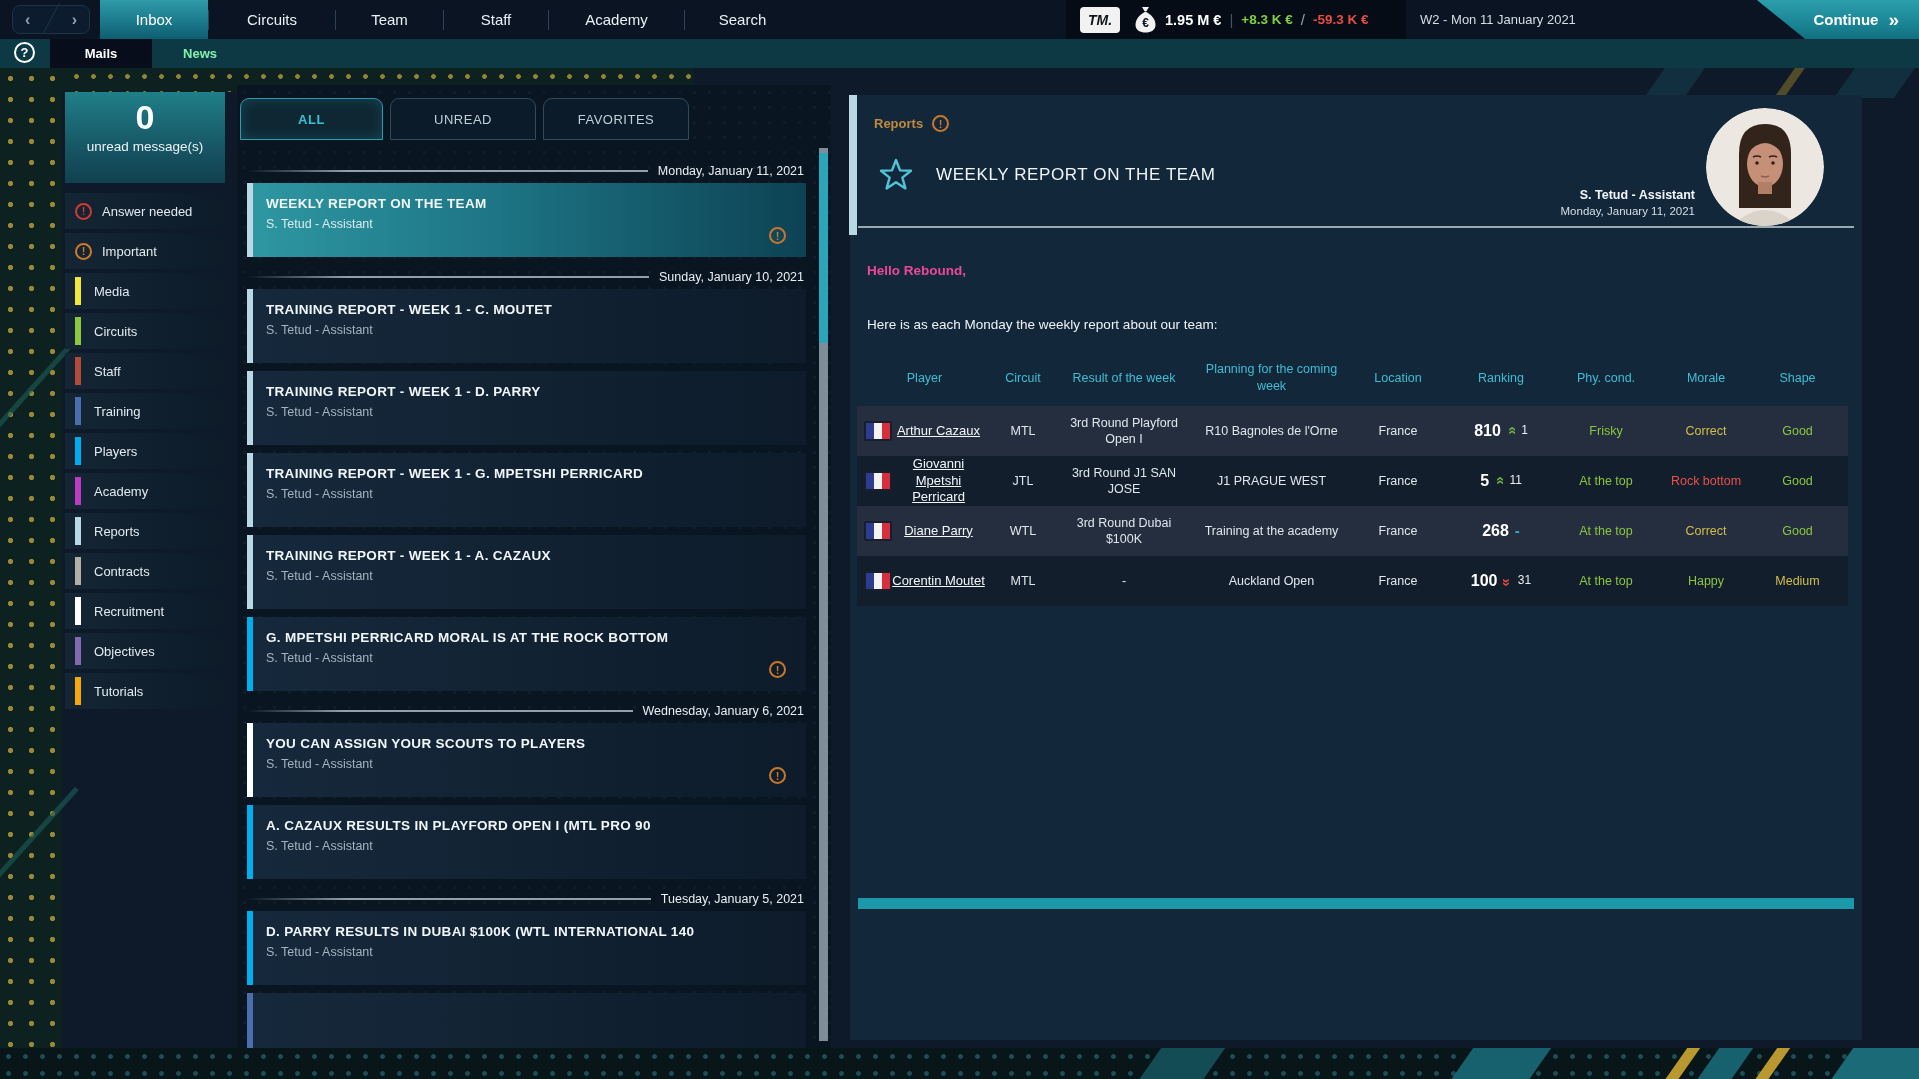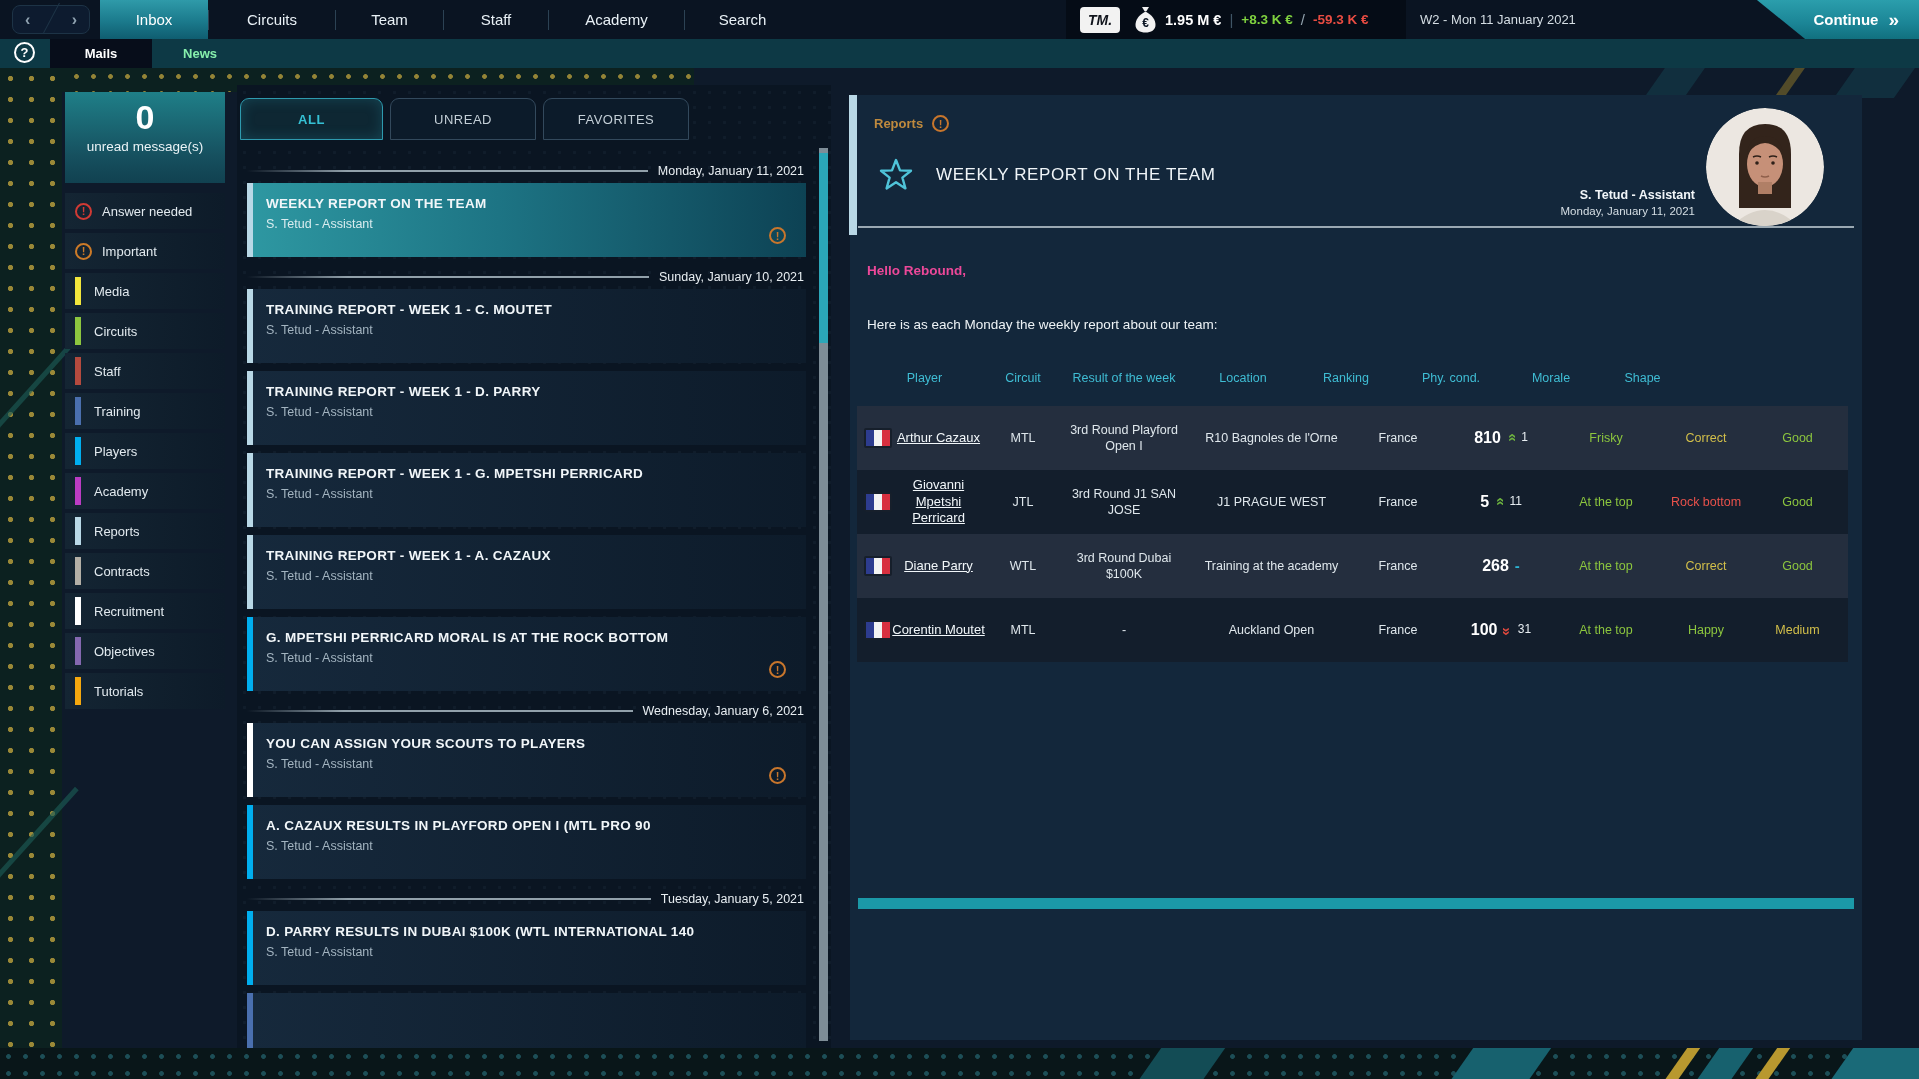--- a/index.html
+++ b/index.html
@@ -119,21 +119,21 @@
   .avatar{position:absolute;left:856px;top:13px;width:118px;height:118px;border-radius:50%;overflow:hidden;z-index:6;}
   .divider{position:absolute;left:8px;top:131px;width:996px;height:2px;background:#9aa8b2;}
   .greeting{position:absolute;left:17px;top:168px;font-size:13.5px;color:#ec4899;font-weight:bold;}
   .intro{position:absolute;left:17px;top:222px;font-size:13.5px;color:#eef3f6;}
 
   .rtable{position:absolute;left:7px;top:255px;width:991px;}
   .trow{display:flex;align-items:stretch;}
   .thead{height:56px;}
   .th{display:flex;align-items:center;justify-content:center;text-align:center;
     color:#3fbdd4;font-size:12.5px;line-height:1.35;box-sizing:border-box;padding:0 4px;}
-  .drow{height:64px;}
+  .drow{height:50px;}
   .drow.light{background:#242e3e;} .drow.dark{background:#131e2c;}
   .td{display:flex;align-items:center;justify-content:center;text-align:center;
     font-size:12.5px;color:#dfe7ec;line-height:1.3;box-sizing:border-box;padding:0 4px;}
   .c1{width:135px}.c2{width:62px}.c3{width:140px}.c4{width:155px}.c5{width:98px}.c6{width:108px}.c7{width:102px}.c8{width:98px}.c9{width:85px}
   .player-cell{position:relative;padding-left:32px;}
   .flag{position:absolute;left:7px;width:24px;height:16px;border:2px solid #161f2b;border-radius:2px;
     display:flex;overflow:hidden;box-sizing:content-box;}
   .flag span{flex:1;}
   .f-b{background:#2d3c8f;}.f-w{background:#f3f3f3;}.f-r{background:#d82f3f;}
   .pname{color:#f2f7fa;text-decoration:underline;font-size:13px;max-width:96px;}
@@ -388,20 +388,21 @@
       </svg>
     </div>
     <div class="divider"></div>
     <div class="greeting">Hello Rebound,</div>
     <div class="intro">Here is as each Monday the weekly report about our team:</div>
     <div class="rtable" id="reportTable">
         <div class="trow thead">
           <div class="th c1">Player</div>
           <div class="th c2">Circuit</div>
           <div class="th c3">Result of the week</div>
+          <div class="th c4">Planning for the coming week</div>
           <div class="th c5">Location</div>
           <div class="th c6">Ranking</div>
           <div class="th c7">Phy. cond.</div>
           <div class="th c8">Morale</div>
           <div class="th c9">Shape</div>
         </div>
         <div class="trow drow light">
           <div class="td c1 player-cell">
             <span class="flag">
               <span class="f-b"></span>

